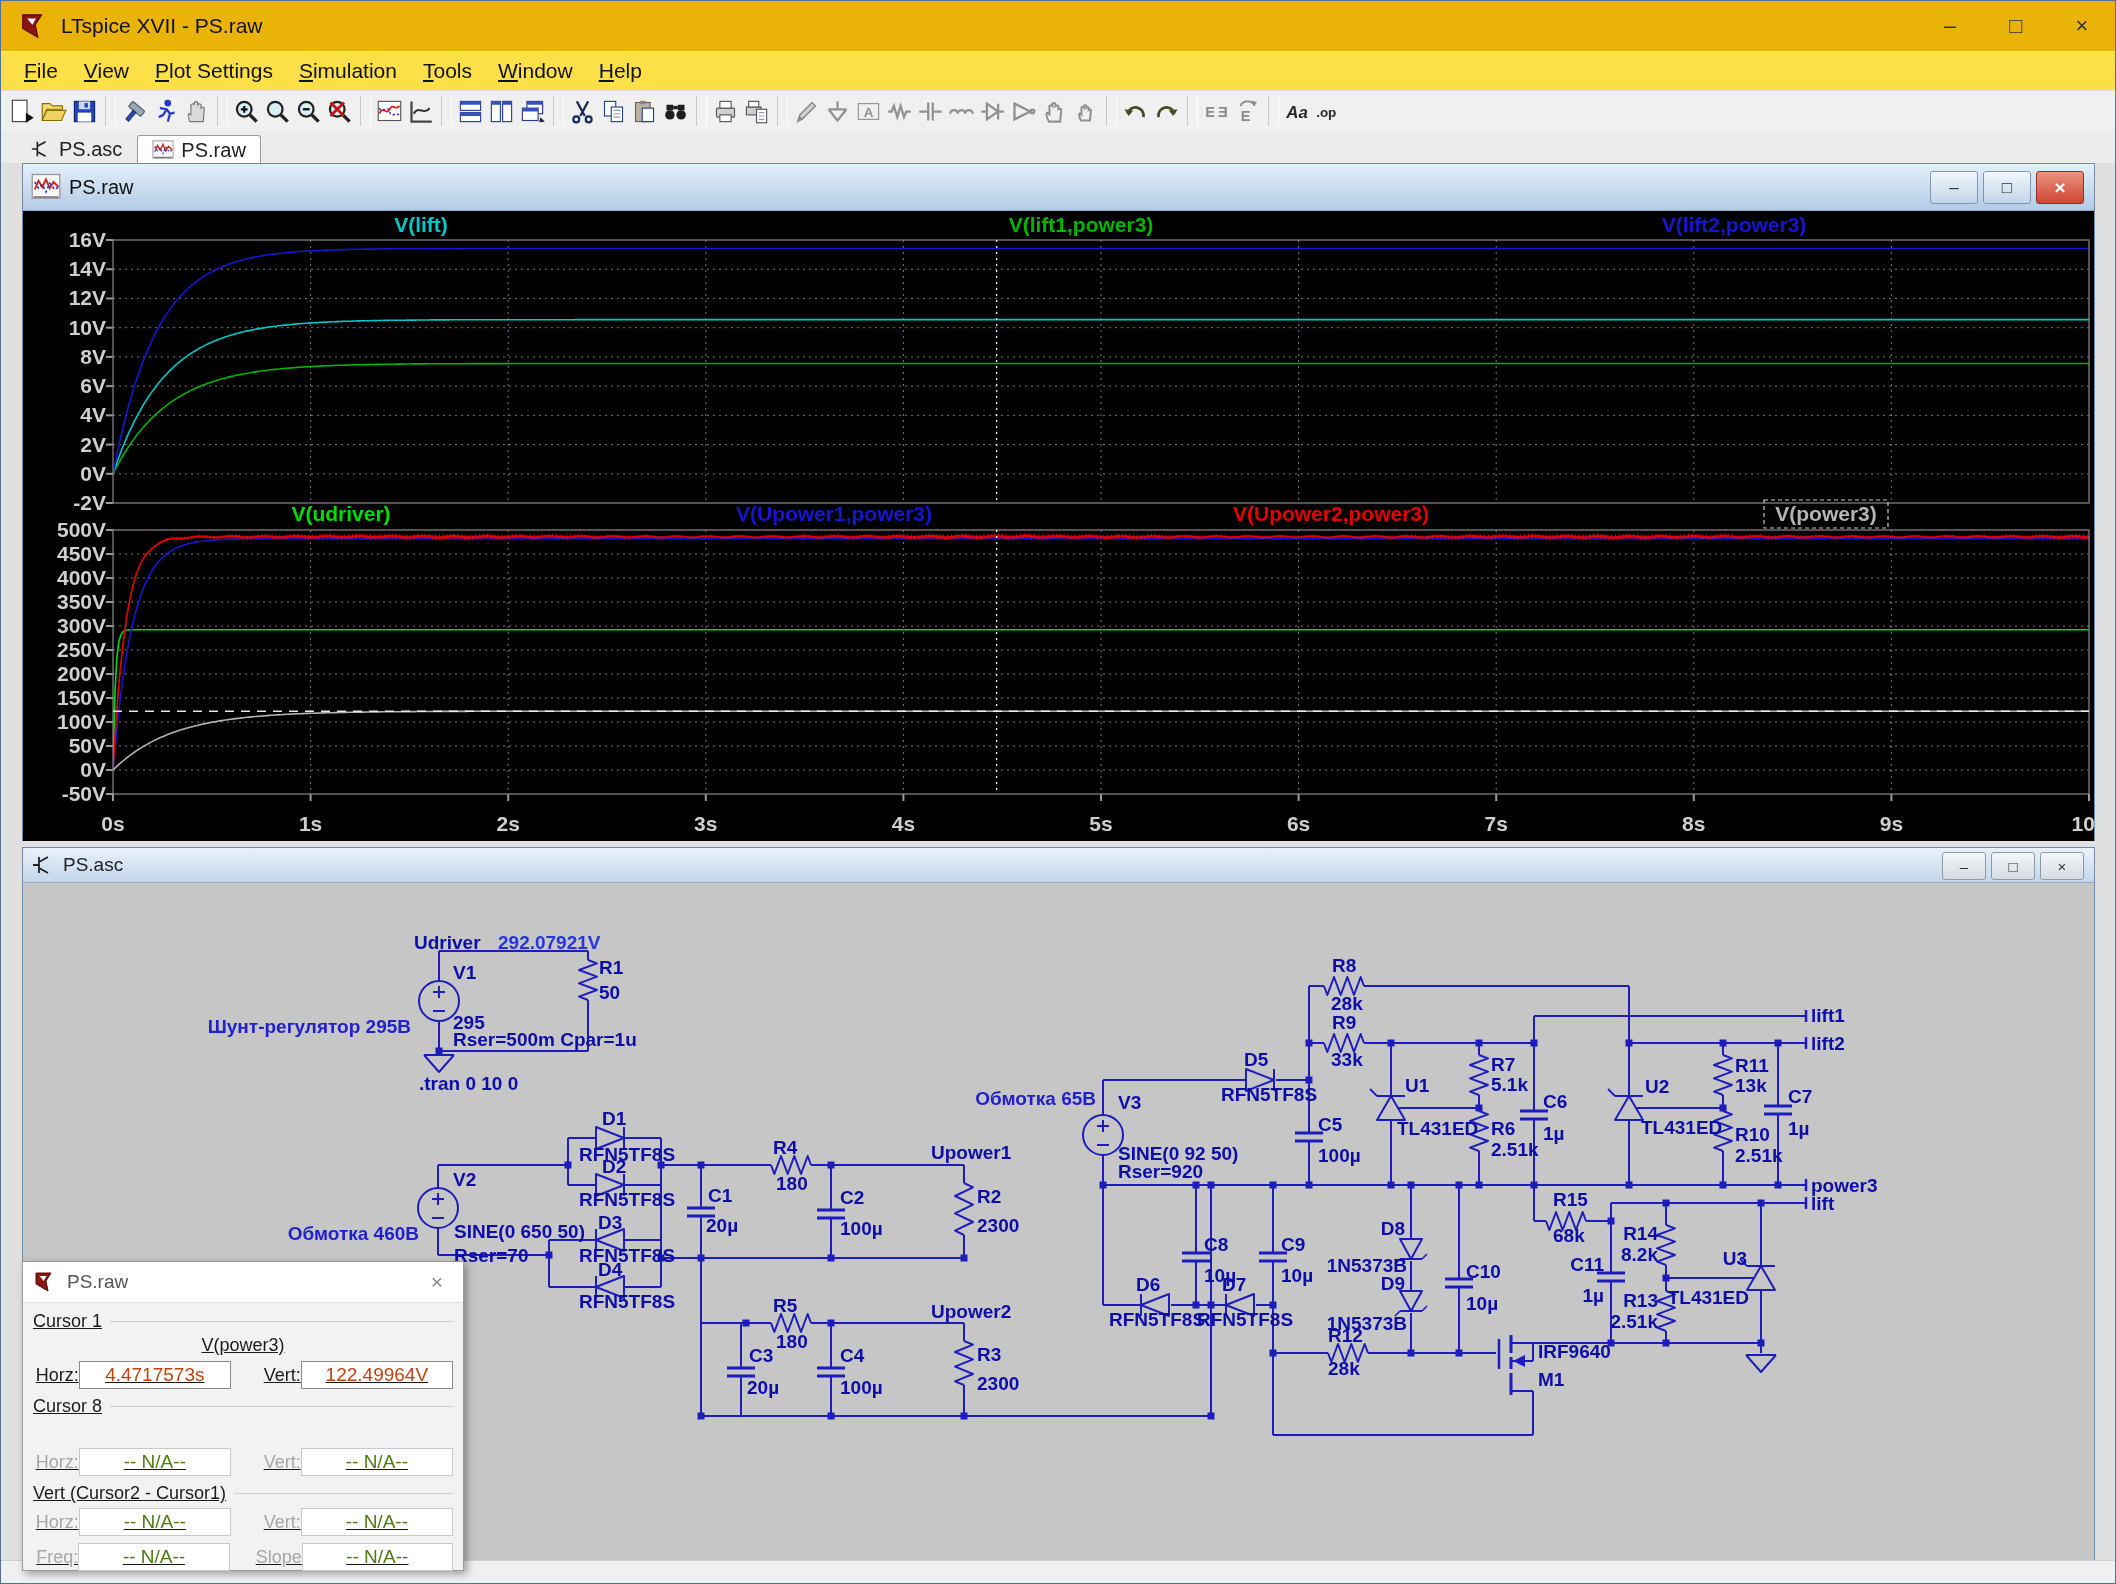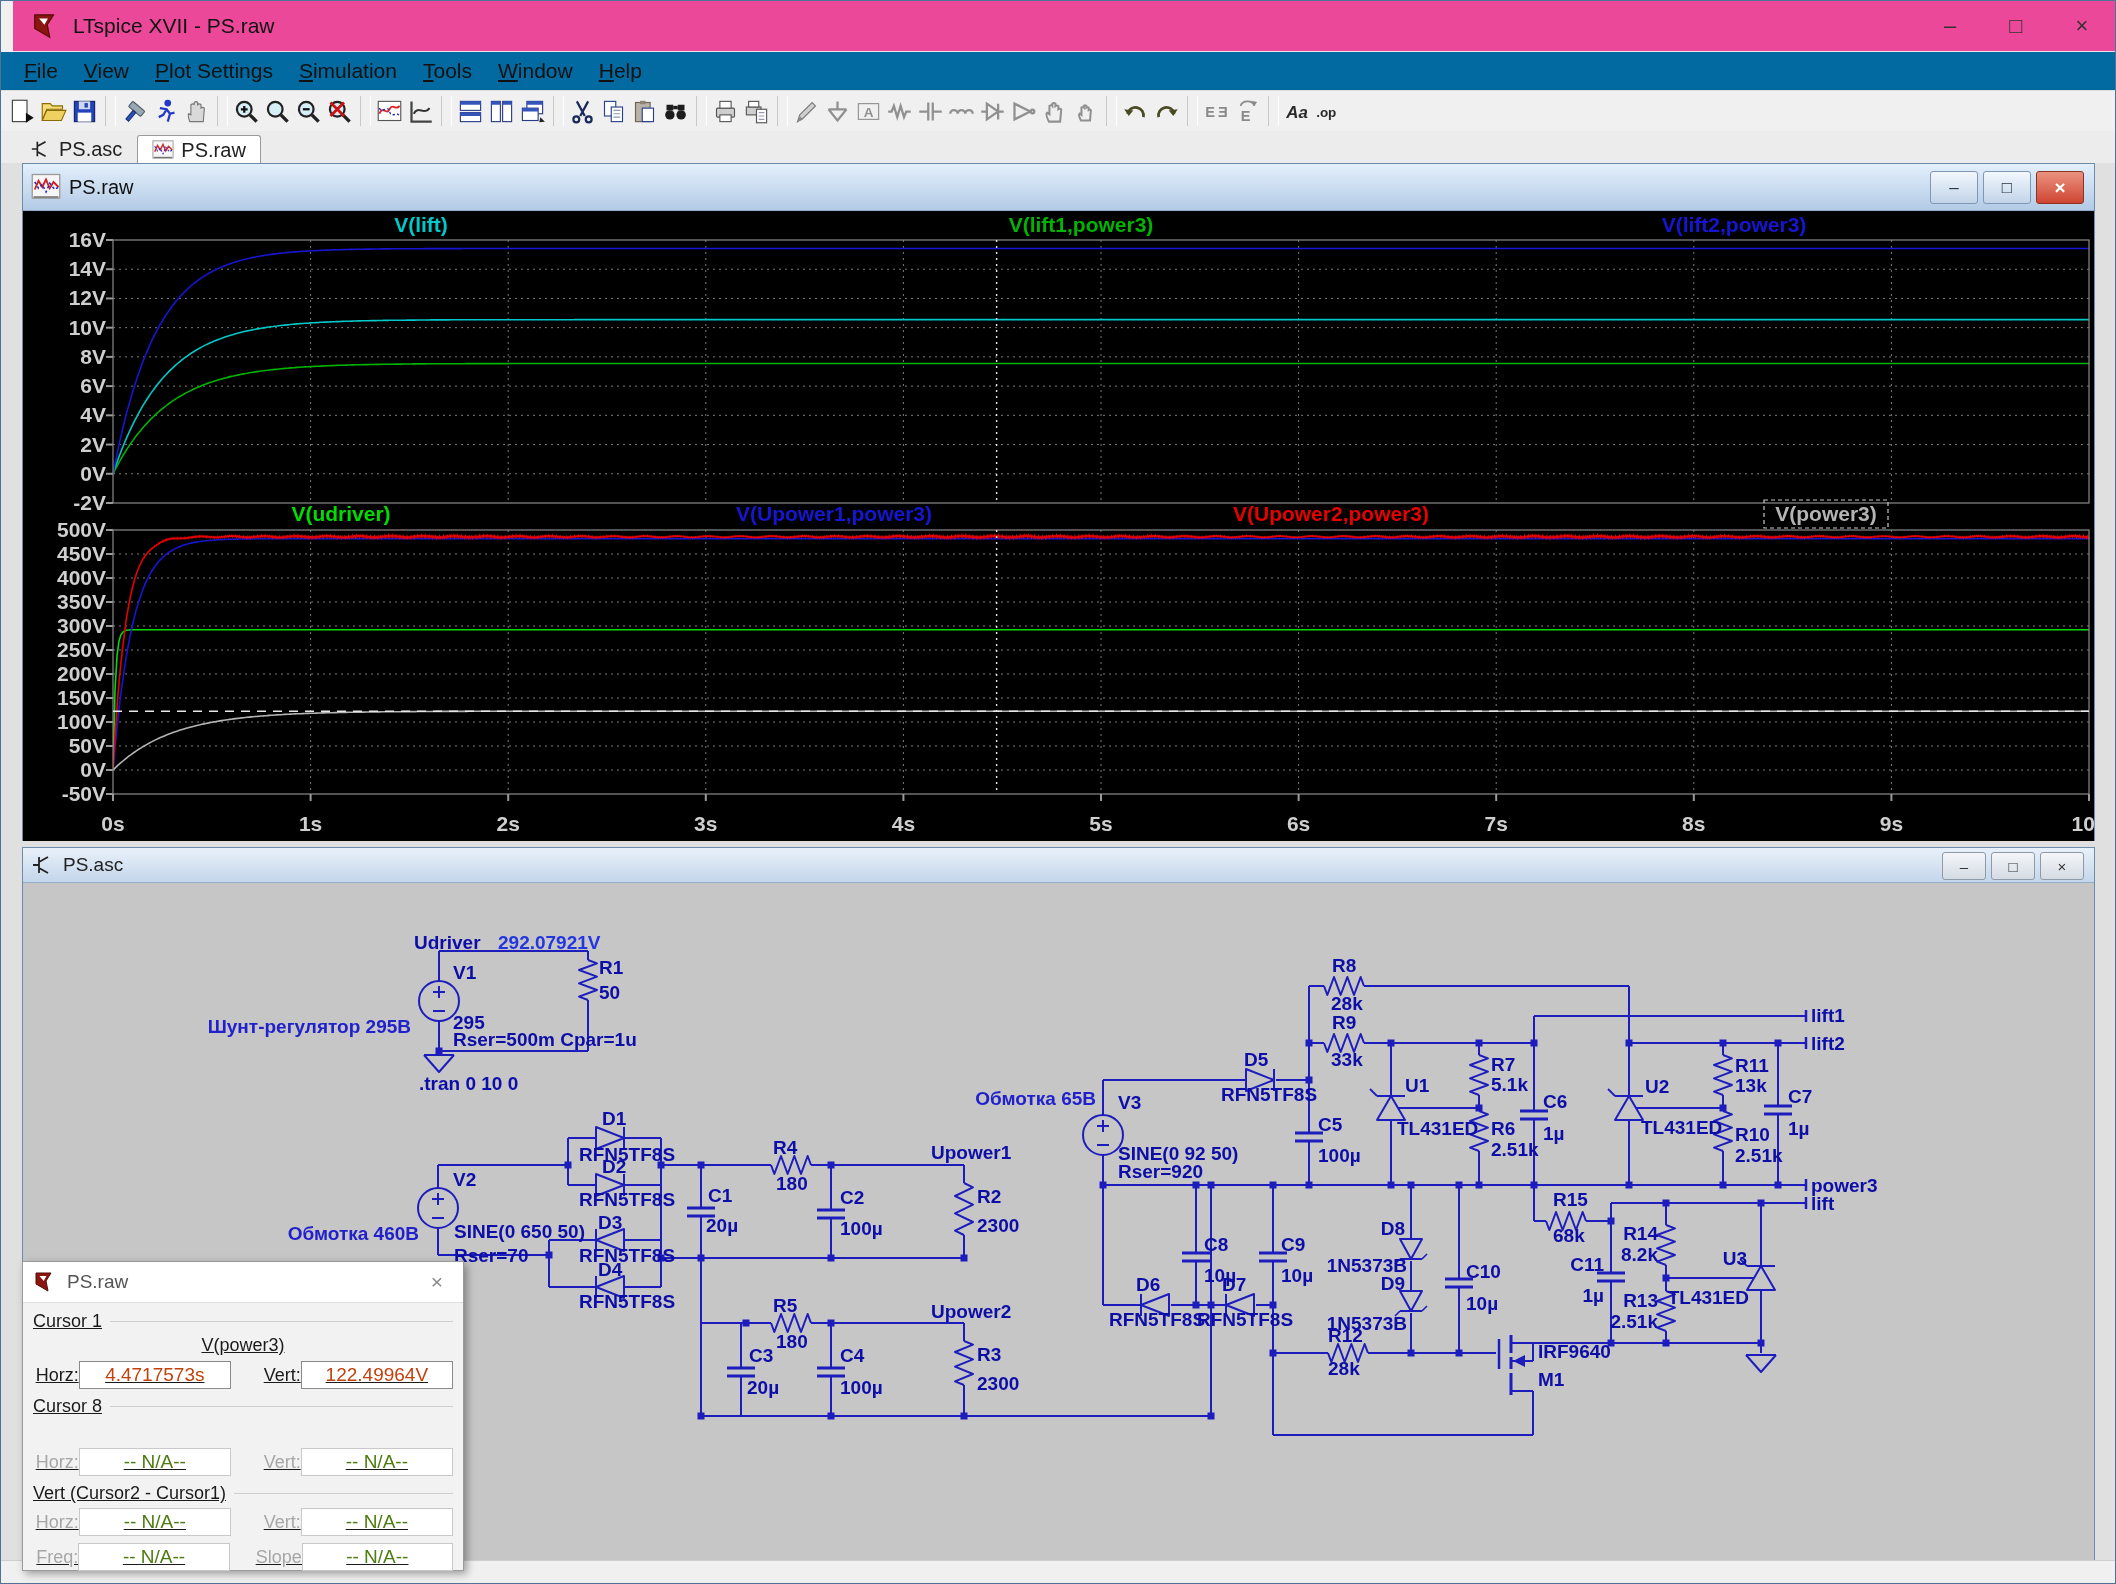--- a/index.html
+++ b/index.html
@@ -1,25 +1,25 @@
 <!DOCTYPE html>
 <html><head>
 <meta charset="utf-8">
 <style>
   html,body{margin:0;padding:0;background:#777;}
   body{width:2116px;height:1584px;position:relative;font-family:"Liberation Sans",sans-serif;-webkit-font-smoothing:antialiased;}
   .app{position:absolute;inset:0;background:#f0f0f0;border:1px solid #4f7296;box-sizing:border-box;overflow:hidden;}
   
-  .titlebar{position:absolute;left:12px;top:0;right:0;height:50px;background:#ec4899;display:flex;align-items:center;border-bottom:1px solid #e4e4e4;}
+  .titlebar{position:absolute;left:0;top:0;right:0;height:50px;background:#eab308;display:flex;align-items:center;border-bottom:1px solid #e4e4e4;}
   .titlebar .appicon{margin-left:18px;width:30px;height:30px;}
   .titlebar .title{margin-left:12px;font-size:21px;color:#111;}
   .wincontrols{position:absolute;right:0;top:0;height:50px;display:flex;}
   .wincontrols span{width:66px;height:50px;display:flex;align-items:center;justify-content:center;font-size:22px;color:#333;}
   
-  .menubar{position:absolute;left:0;top:51px;right:0;height:38px;background:#0369a1;display:flex;align-items:center;padding-left:10px;font-size:21px;color:#111;}
+  .menubar{position:absolute;left:0;top:51px;right:0;height:38px;background:#fde047;display:flex;align-items:center;padding-left:10px;font-size:21px;color:#111;}
   .menubar .mitem{padding:0 13px;height:100%;display:flex;align-items:center;}
   .menubar .mitem u{text-decoration:underline;}
   
   .toolbar{position:absolute;left:0;top:89px;right:0;height:40px;background:#f0f0f0;border-top:1px solid #dcdcdc;border-bottom:1px solid #cfcfcf;display:flex;align-items:center;padding-left:6px;}
   .tbicon{width:31px;height:31px;display:flex;align-items:center;justify-content:center;}
   .tbicon svg{width:27px;height:27px;}
   .tbsep{width:9px;height:30px;border-left:1px solid #c8c8c8;border-right:1px solid #fff;margin:0 3px 0 5px;}
   
   .tabbar{position:absolute;left:0;top:130px;right:0;height:32px;background:#ececec;border-bottom:1px solid #b5b5b5;display:flex;align-items:flex-end;padding-left:14px;}
   .tab{height:28px;display:flex;align-items:center;padding:0 14px;font-size:20px;color:#222;border:1px solid transparent;border-bottom:none;}

